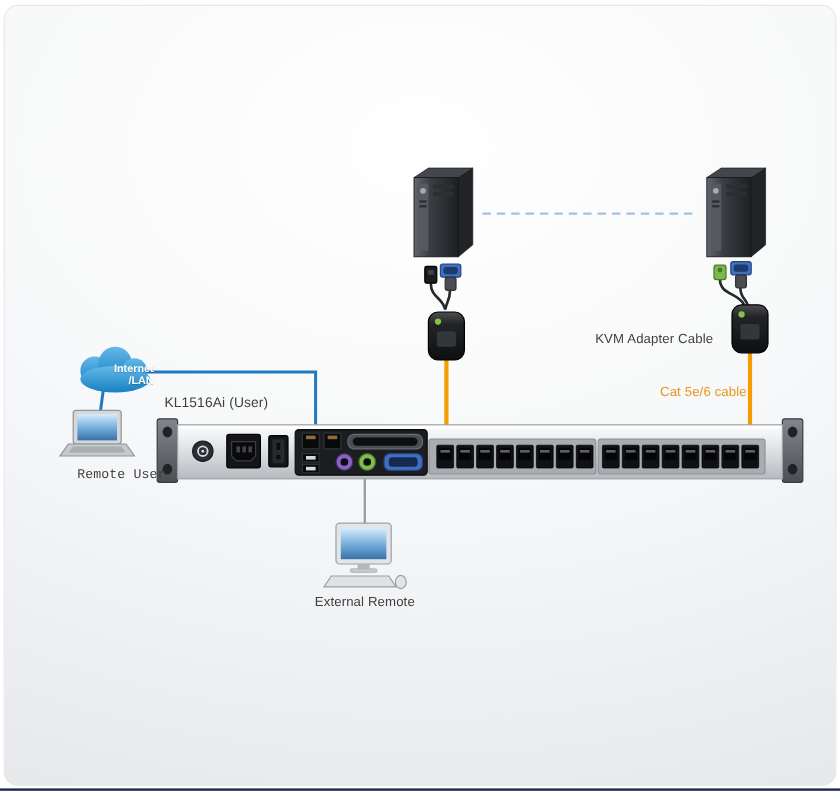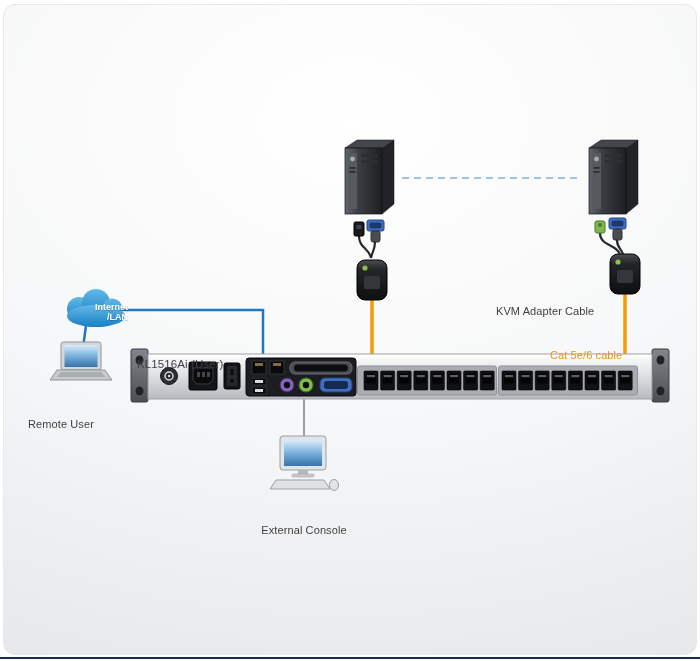--- a/index.html
+++ b/index.html
@@ -16,26 +16,26 @@
     border: 1px solid #e7e8ea;
     background: radial-gradient(ellipse 130% 95% at 50% 18%, #ffffff 0%, #f6f7f8 50%, #e5e6e8 100%);
   }
   .bottom-rule {
     position: absolute; left: 0; right: 0; bottom: 2px; height: 2px;
     background: #1c2b4a;
   }
   svg.layer { position: absolute; left: 0; top: 0; }
   .lbl {
     position: absolute; font-size: 11px; color: #3f3f3f;
-    white-space: nowrap; letter-spacing: 0.1px; margin-top: 28px;
+    white-space: nowrap; letter-spacing: 0.1px;
   }
   .lbl.device { left: 137px; top: 330px; font-size: 11.5px; }
   .lbl.adapter { left: 496px; top: 277px; }
   .lbl.cat { left: 550px; top: 321px; color: #e8941a; }
-  .lbl.remote { left: 28px; top: 390px; width: 90px; text-align: left; }
+  .lbl.remote { left: 48px; top: 390px; width: 90px; text-align: right; font-family: Liberation Mono, monospace; }
   .lbl.console { left: 250px; top: 496px; width: 108px; text-align: center; }
   .cloud-text {
     position: absolute; left: 64px; top: 302px; width: 64px;
     text-align: right; color: #ffffff; font-size: 9px; font-weight: bold;
     line-height: 10px; text-shadow: 0 1px 1px rgba(0,0,0,0.25);
   }
 </style>
 </head>
 <body>
 
@@ -252,16 +252,16 @@
   </svg>
 
   <div class="cloud-text">
     <div>Internet</div>
     <div>/LAN</div>
   </div>
   <div class="lbl device">KL1516Ai (User)</div>
   <div class="lbl adapter">KVM Adapter Cable</div>
   <div class="lbl cat">Cat 5e/6 cable</div>
   <div class="lbl remote">Remote User</div>
-  <div class="lbl console">External Console</div>
+  <div class="lbl console">External Remote</div>
 
   <div class="bottom-rule"></div>
 </div>
 
 </body></html>

